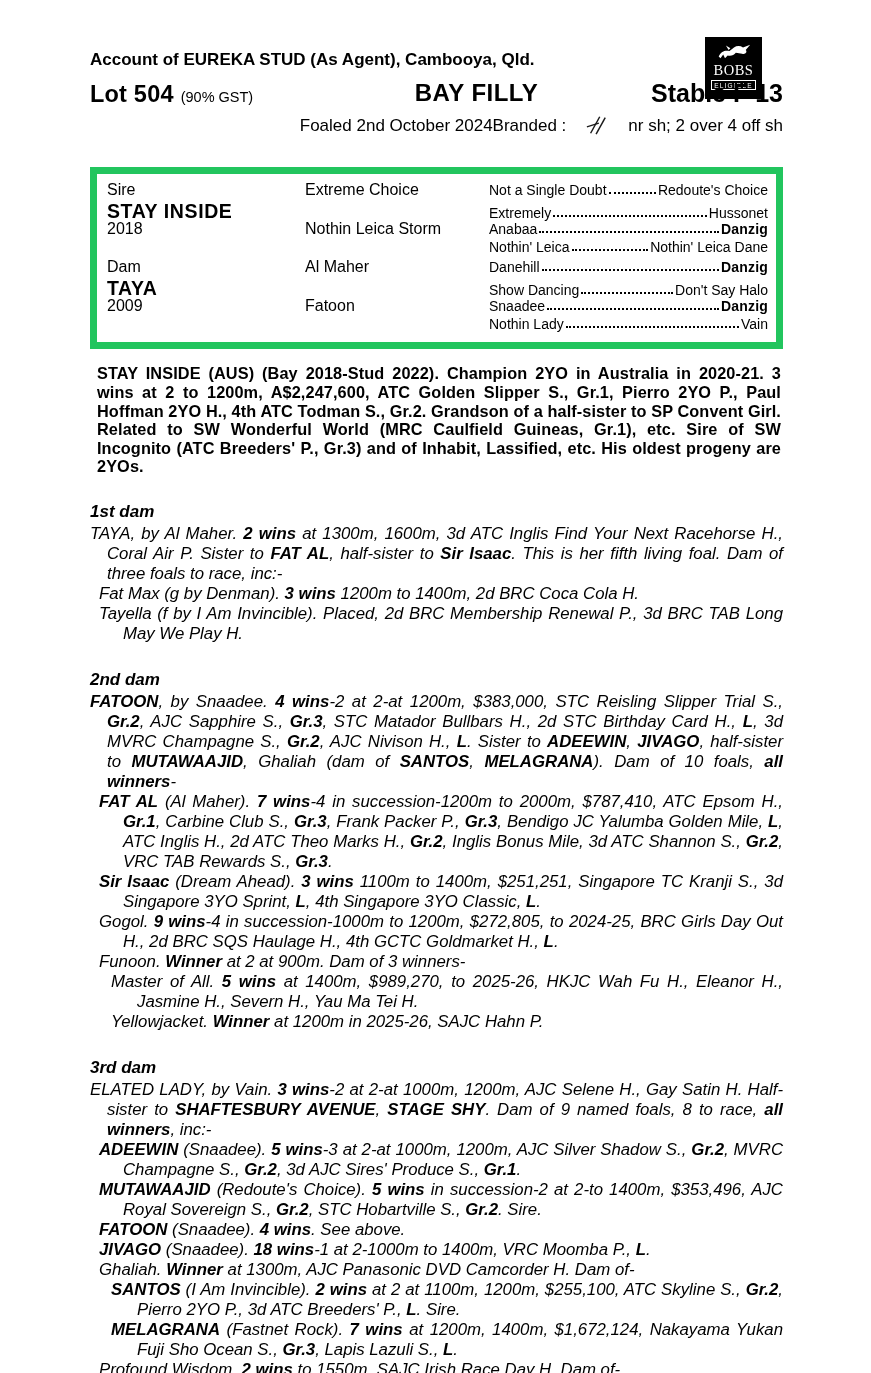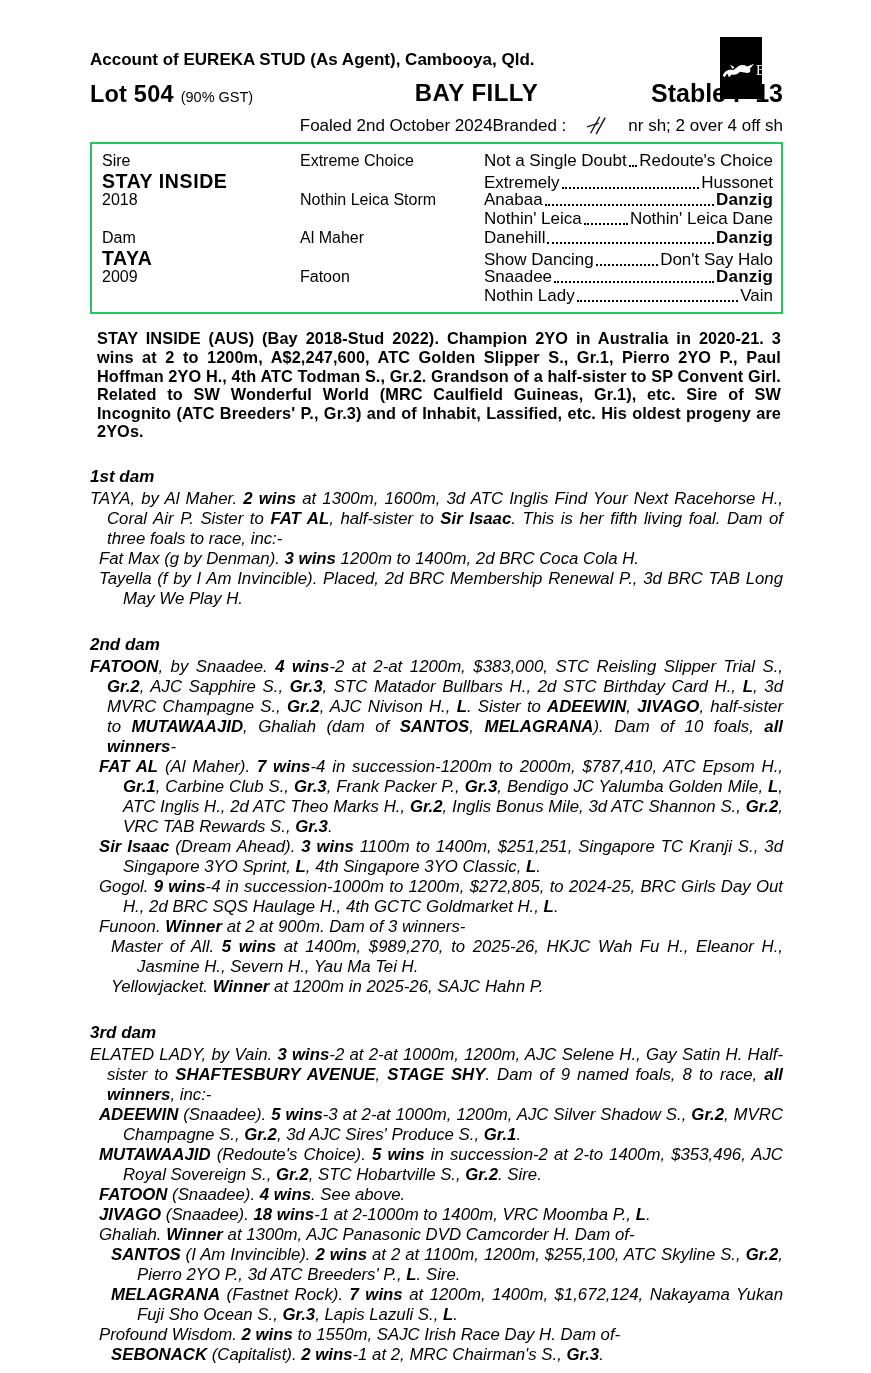--- a/index.html
+++ b/index.html
@@ -18,35 +18,35 @@
   .lot-number { font-size: 23.5px; font-weight: bold; letter-spacing: 0.2px; }
   .gst-note { font-size: 14.5px; margin-left: 7px; }
   .horse-title { position: absolute; left: 50%; transform: translateX(-50%); font-size: 24px; font-weight: bold; letter-spacing: 0.5px; bottom: 0; margin-left: 40px; }
   .stable-number { margin-left: auto; font-size: 25px; font-weight: bold; }
   .foaled-row { display: flex; justify-content: flex-end; align-items: baseline; margin-top: 7px; font-size: 17px; }
   .brand-info { display: inline-flex; align-items: center; gap: 17px; }
   .brand-mark { display: inline-block; margin: 0 2px -3px 2px; }
 
   
   .bobs-logo {
-    position: absolute; top: 37px; right: 109px; width: 42px; height: 62px;
-    background: #000; color: #fff; display: flex; align-items: center;
+    position: absolute; top: 37px; right: 109px; width: 57px; height: 62px;
+    background: #000; color: #fff; display: flex; flex-direction: column; align-items: center;
     padding-top: 3px;
   }
   .bobs-horse { height: 22px; display: flex; align-items: center; justify-content: center; }
   .bobs-word { font-family: "Liberation Serif", "DejaVu Serif", serif; font-size: 14.5px; letter-spacing: 0.5px; line-height: 15px; margin-top: 1px; }
   .bobs-sub { font-size: 6.5px; letter-spacing: 1.2px; border: 1px solid #fff; padding: 0.5px 2px; margin-top: 2px; line-height: 7px; }
 
   
-  .ped-table { border: 2px solid #22c55e; margin-top: 4px; padding: 7px 8px 7px 10px; }
+  .ped-table { border: 7px solid #22c55e; margin-top: 29px; padding: 7px 8px 7px 10px; }
   .ped-row { display: flex; align-items: baseline; height: 19.3px; }
   .pc1 { width: 198px; flex: none; font-size: 16px; }
   .pc1.big { font-size: 19.5px; font-weight: bold; letter-spacing: 0.6px; }
   .pc2 { width: 184px; flex: none; font-size: 16px; }
-  .pc3 { flex: 1; display: flex; align-items: flex-start; font-size: 17px; white-space: nowrap; }
+  .pc3 { flex: 1; display: flex; align-items: flex-start; font-size: 14px; white-space: nowrap; }
   .dot-leader { flex: 1; align-self: flex-end; border-bottom: 2px dotted #000; margin: 0 2px 4px 2px; min-width: 8px; }
   .gright.b { font-weight: bold; letter-spacing: 0.2px; }
 
   
   .stallion-summary {
     margin: 15px 2px 0 7px;
     font-weight: bold; font-size: 16.3px; line-height: 18.6px;
     text-align: justify; letter-spacing: 0.1px;
   }
 

